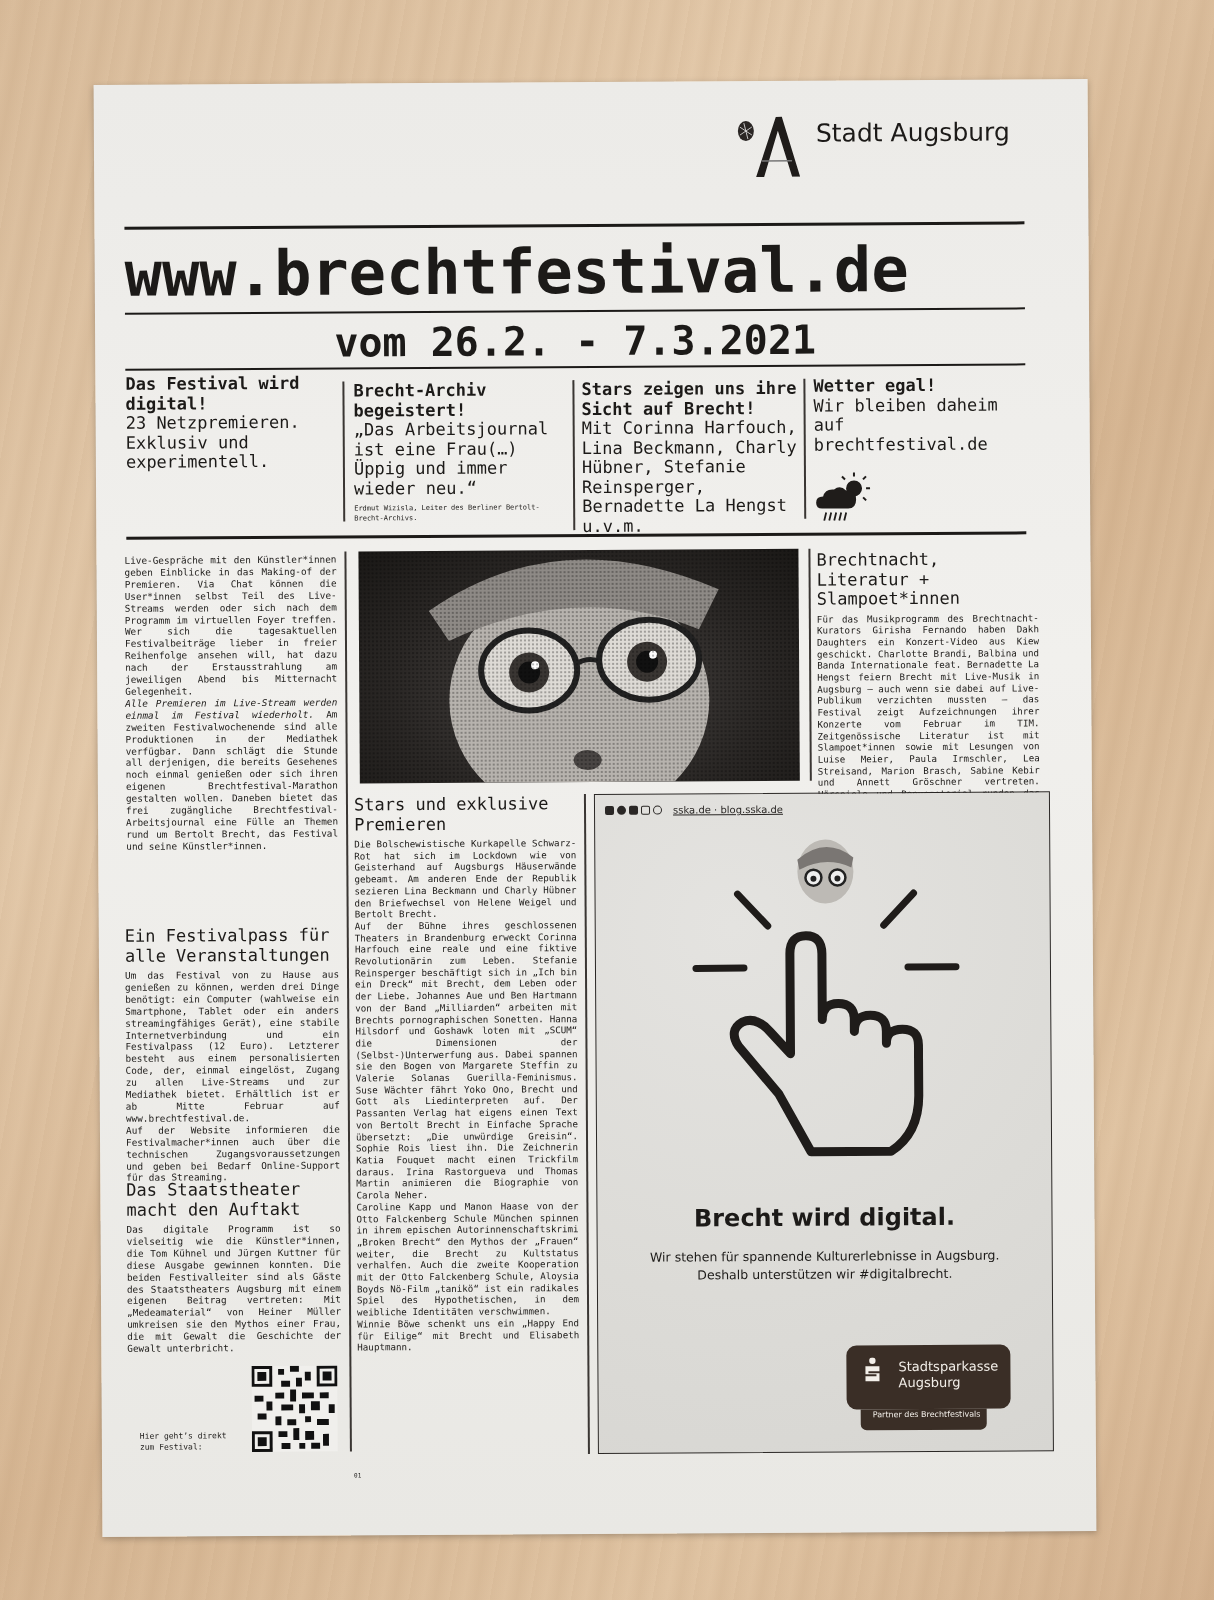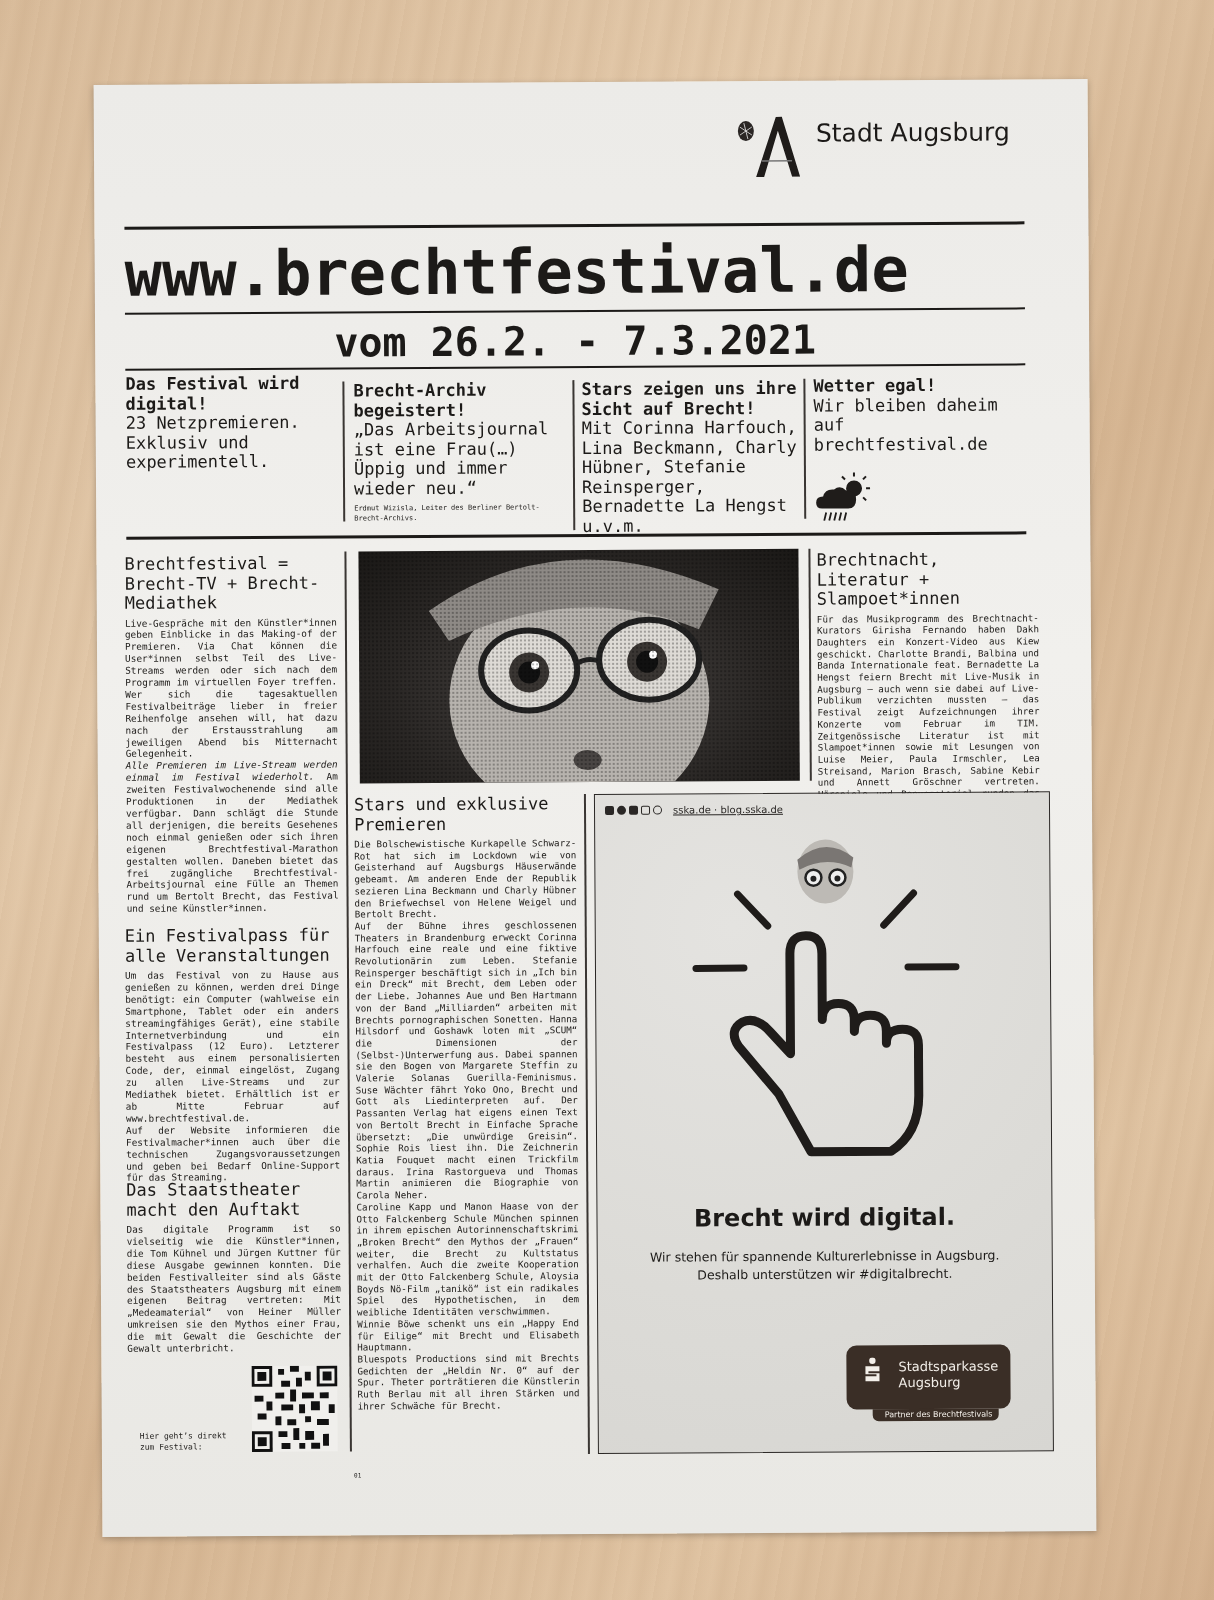--- a/index.html
+++ b/index.html
@@ -47,21 +47,21 @@
   .ad-social { position: absolute; left: 10px; top: 10px; font-family: "DejaVu Sans", sans-serif; font-size: 10px; color: #2a2725; display: flex; align-items: center; gap: 3px; }
   .soc { display: inline-block; width: 9px; height: 9px; background: #2a2725; border-radius: 2px; }
   .ad-title { position: absolute; left: 0; top: 410px; width: 100%; text-align: center; font-family: "DejaVu Sans", sans-serif; font-size: 24px; font-weight: bold; }
   .ad-sub { position: absolute; left: 0; top: 454px; width: 100%; text-align: center; font-family: "DejaVu Sans", sans-serif; font-size: 12.5px; line-height: 18px; }
   .sparkasse {
     position: absolute; left: 248px; top: 552px; width: 164px; height: 64px;
     background: #3a2e26; border-radius: 10px; color: #f3efe9;
     font-family: "DejaVu Sans", sans-serif;
   }
   .sparkasse .name { position: absolute; left: 52px; top: 14px; font-size: 13px; line-height: 16px; }
-  .sparkasse .partner { position: absolute; left: 14px; top: 64px; background: #3a2e26; color: #f3efe9; font-size: 8px; padding: 1px 6px 2px 12px; border-radius: 0 0 6px 6px; white-space: nowrap; margin-left: 12px; }
+  .sparkasse .partner { position: absolute; left: 14px; top: 64px; background: #3a2e26; color: #f3efe9; font-size: 8px; padding: 1px 6px 11px 12px; border-radius: 0 0 6px 6px; white-space: nowrap; }
   .qr-caption { position: absolute; left: 26px; top: 1346px; font-size: 8px; line-height: 11px; margin-left: 12px; }
 </style>
 </head>
 <body>
 
 <div class="wood-grain"></div>
 
 <div class="paper">
 
   <div class="logo">
@@ -102,21 +102,20 @@
     <svg width="64" height="58" viewBox="0 0 64 58" style="display:block; margin-top:14px;">
       <circle cx="40" cy="20" r="8" fill="#1f1c1a"></circle>
       <path d="M40 4 L40 8 M52 8 L49 11 M56 20 L52 20 M52 32 L49 29 M28 8 L31 11" stroke="#1f1c1a" stroke-width="2"></path>
       <path d="M8 40 Q2 40 2 34 Q2 28 9 28 Q11 20 20 21 Q26 16 32 22 Q42 22 42 31 Q42 40 34 40 Z" fill="#1f1c1a"></path>
       <path d="M12 44 L10 52 M17 44 L15 52 M22 44 L20 52 M27 44 L25 52 M32 44 L30 52" stroke="#1f1c1a" stroke-width="1.8"></path>
     </svg>
   </div>
   <div class="rule" style="left:30px; top:452px; width:900px; height:2.5px;"></div>
 
   <div class="col" style="left:28px; top:470px; width:212px;">
-    <h2 class="h2">Brechtfestival = Brecht-TV + Brecht-Mediathek</h2>
     <div class="body">
       <p>Live-Gespräche mit den Künstler*innen geben Einblicke in das Making-of der Premieren. Via Chat können die User*innen selbst Teil des Live-Streams werden oder sich nach dem Programm im virtuellen Foyer treffen. Wer sich die tagesaktuellen Festivalbeiträge lieber in freier Reihenfolge ansehen will, hat dazu nach der Erstausstrahlung am jeweiligen Abend bis Mitternacht Gelegenheit.</p>
       <p><span class="ital">Alle Premieren im Live-Stream werden einmal im Festival wiederholt.</span> <span>Am zweiten Festivalwochenende sind alle Produktionen in der Mediathek verfügbar. Dann schlägt die Stunde all derjenigen, die bereits Gesehenes noch einmal genießen oder sich ihren eigenen Brechtfestival-Marathon gestalten wollen. Daneben bietet das frei zugängliche Brechtfestival-Arbeitsjournal eine Fülle an Themen rund um Bertolt Brecht, das Festival und seine Künstler*innen.</span></p>
     </div>
   </div>
 
   <div class="col" style="left:26px; top:842px; width:214px;">
     <h2 class="h2">Ein Festivalpass für alle Veranstaltungen</h2>
     <div class="body">
       <p>Um das Festival von zu Hause aus genießen zu können, werden drei Dinge benötigt: ein Computer (wahlweise ein Smartphone, Tablet oder ein anders streamingfähiges Gerät), eine stabile Internetverbindung und ein Festivalpass (12 Euro). Letzterer besteht aus einem personalisierten Code, der, einmal eingelöst, Zugang zu allen Live-Streams und zur Mediathek bietet. Erhältlich ist er ab Mitte Februar auf www.brechtfestival.de.</p>
@@ -199,21 +198,20 @@
     </svg>
   </div>
 
   <div class="col" style="left:256px; top:712px; width:222px;">
     <h2 class="h2">Stars und exklusive Premieren</h2>
     <div class="body" style="font-size:9.2px; line-height:11.7px;">
       <p>Die Bolschewistische Kurkapelle Schwarz-Rot hat sich im Lockdown wie von Geisterhand auf Augsburgs Häuserwände gebeamt. Am anderen Ende der Republik sezieren Lina Beckmann und Charly Hübner den Briefwechsel von Helene Weigel und Bertolt Brecht.</p>
       <p>Auf der Bühne ihres geschlossenen Theaters in Brandenburg erweckt Corinna Harfouch eine reale und eine fiktive Revolutionärin zum Leben. Stefanie Reinsperger beschäftigt sich in „Ich bin ein Dreck“ mit Brecht, dem Leben oder der Liebe. Johannes Aue und Ben Hartmann von der Band „Milliarden“ arbeiten mit Brechts pornographischen Sonetten. Hanna Hilsdorf und Goshawk loten mit „SCUM“ die Dimensionen der (Selbst-)Unterwerfung aus. Dabei spannen sie den Bogen von Margarete Steffin zu Valerie Solanas Guerilla-Feminismus. Suse Wächter fährt Yoko Ono, Brecht und Gott als Liedinterpreten auf. Der Passanten Verlag hat eigens einen Text von Bertolt Brecht in Einfache Sprache übersetzt: „Die unwürdige Greisin“. Sophie Rois liest ihn. Die Zeichnerin Katia Fouquet macht einen Trickfilm daraus. Irina Rastorgueva und Thomas Martin animieren die Biographie von Carola Neher.</p>
       <p>Caroline Kapp und Manon Haase von der Otto Falckenberg Schule München spinnen in ihrem epischen Autorinnenschaftskrimi „Broken Brecht“ den Mythos der „Frauen“ weiter, die Brecht zu Kultstatus verhalfen. Auch die zweite Kooperation mit der Otto Falckenberg Schule, Aloysia Boyds Nö-Film „tanikö“ ist ein radikales Spiel des Hypothetischen, in dem weibliche Identitäten verschwimmen.</p>
       <p>Winnie Böwe schenkt uns ein „Happy End für Eilige“ mit Brecht und Elisabeth Hauptmann.</p>
-      <p>Bluespots Productions sind mit Brechts Gedichten der „Heldin Nr. 0“ auf der Spur. Theter porträtieren die Künstlerin Ruth Berlau mit all ihren Stärken und ihrer Schwäche für Brecht.</p>
     </div>
   </div>
   <div class="vsep" style="left:486px; top:712px; height:660px;"></div>
 
   <div class="vsep" style="left:712px; top:468px; height:232px;"></div>
   <div class="col" style="left:720px; top:470px; width:222px;">
     <h2 class="h2">Brechtnacht, Literatur + Slampoet*innen</h2>
     <div class="body" style="font-size:9.2px; line-height:11.7px;">
       <p>Für das Musikprogramm des Brechtnacht-Kurators Girisha Fernando haben Dakh Daughters ein Konzert-Video aus Kiew geschickt. Charlotte Brandi, Balbina und Banda Internationale feat. Bernadette La Hengst feiern Brecht mit Live-Musik in Augsburg – auch wenn sie dabei auf Live-Publikum verzichten mussten – das Festival zeigt Aufzeichnungen ihrer Konzerte vom Februar im TIM. Zeitgenössische Literatur ist mit Slampoet*innen sowie mit Lesungen von Luise Meier, Paula Irmschler, Lea Streisand, Marion Brasch, Sabine Kebir und Annett Gröschner vertreten. Hörspiele und Bonusmaterial runden das Festivalprogramm ab.</p>
     </div>

